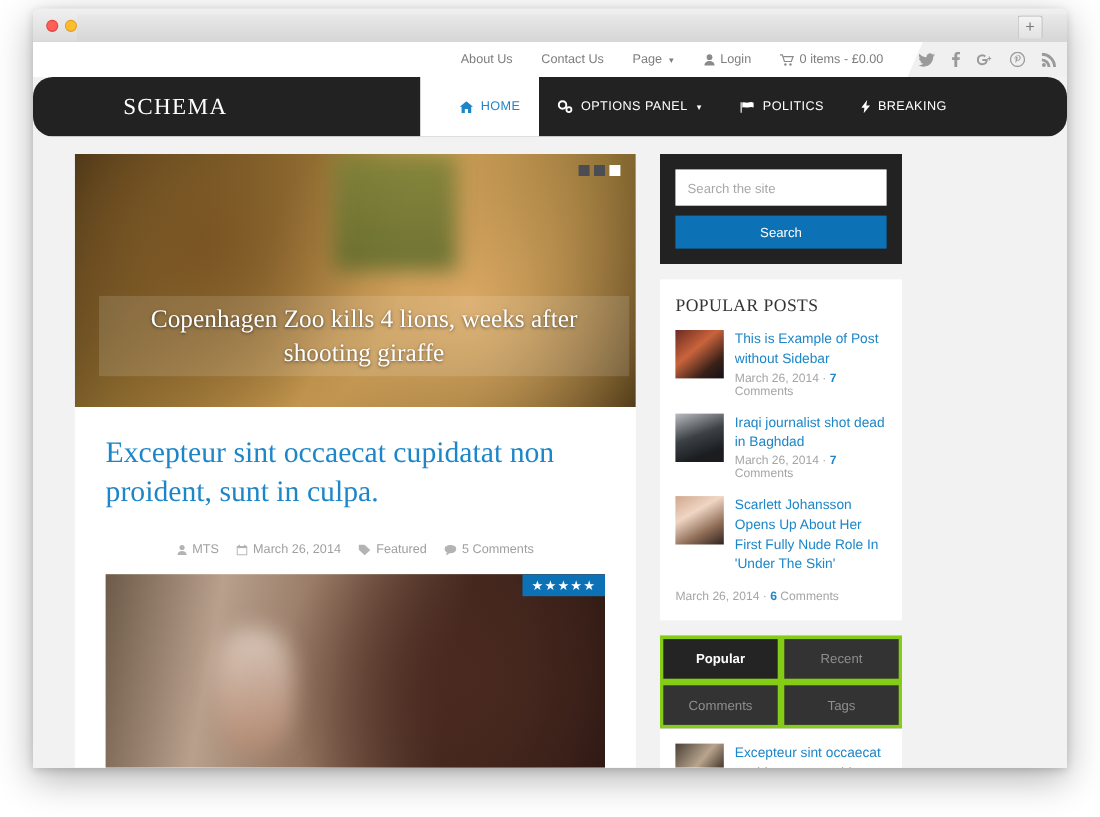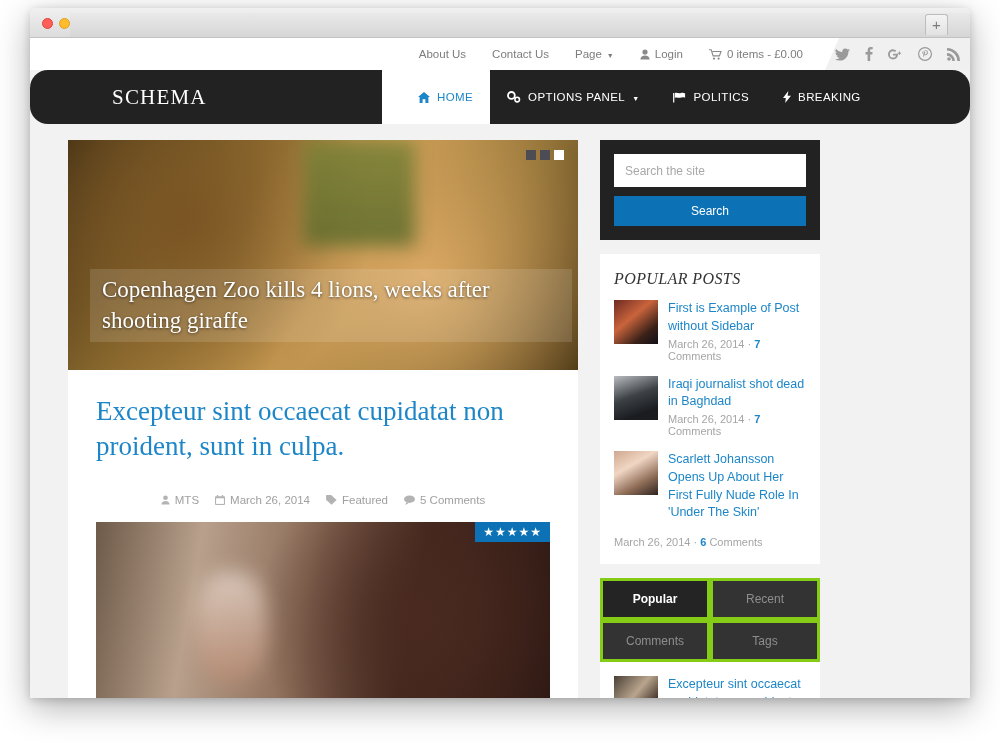--- a/index.html
+++ b/index.html
@@ -109,21 +109,21 @@
     background: linear-gradient(180deg, #7b8238, #5d6b2c);
     filter: blur(9px); opacity: .85;
   }
   .slider-dots { position: absolute; right: 14px; top: 10px; display: flex; gap: 4px; }
   .dot { width: 10px; height: 10px; background: #4c4c55; }
   .dot.on { background: #ffffff; }
   .slider-caption {
     position: absolute; left: 22px; right: 6px; bottom: 28px;
     background: rgba(255,255,255,.13);
     padding: 6px 12px;
-    text-align: left;
+    text-align: center;
     color: #fff;
     font-family: "Liberation Serif", serif;
     font-size: 23px; line-height: 1.32;
     text-shadow: 0 1px 3px rgba(0,0,0,.55);
   }
 
   
   .article { background: #fff; padding: 24px 28px 0 28px; }
   .article h2 {
     color: #1d86c8; font-family: "Liberation Serif", serif;
@@ -160,21 +160,21 @@
   }
   .w-search input::placeholder { color: #a8a8a8; }
   .w-search button {
     width: 100%; height: 30px; margin-top: 9px; border: none;
     background: #0c72b5; color: #fff; font-size: 12px; cursor: pointer;
     font-family: "Liberation Sans", sans-serif;
   }
   .widget { background: #fff; margin-top: 14px; padding: 16px 14px; }
   .widget h3 {
     font-family: "Liberation Serif", serif; font-weight: normal;
-    font-size: 16px; color: #333; letter-spacing: .4px; margin-bottom: 12px; font-style: italic;
+    font-size: 16px; color: #333; letter-spacing: .4px; margin-bottom: 12px;
   }
   .ppost { display: flex; gap: 10px; margin-bottom: 14px; }
   .ppost:last-child { margin-bottom: 0; }
   .pthumb { width: 44px; height: 44px; flex: 0 0 44px; }
   .pt1 { background: linear-gradient(140deg,#6d2a22,#c9643c 40%,#3a2118 75%,#121018); }
   .pt2 { background: linear-gradient(160deg,#b9bcc0,#3c4146 45%,#1a1c1f 80%); }
   .pt3 { background: linear-gradient(150deg,#cfa78d,#f0d6c4 35%,#8d6b55 70%,#2d2320); }
   .pt4 { background: linear-gradient(130deg,#4a4036,#b9a58e 45%,#3a2b22 80%); }
   .pbody { flex: 1; }
   .pbody a {
@@ -365,21 +365,21 @@
           <input type="text" placeholder="Search the site" style="">
           <button>Search</button>
         </div>
 
         <div class="widget">
           <h3>POPULAR POSTS</h3>
 
           <div class="ppost">
             <div class="pthumb pt1"></div>
             <div class="pbody">
-              <a href="#">First is Example of Post without Sidebar</a>
+              <a href="#">This is Example of Post without Sidebar</a>
               <div class="pdate">
                 <span>March 26, 2014</span>
                 <span>·</span>
                 <b>7</b>
                 <span>Comments</span>
               </div>
             </div>
           </div>
 
           <div class="ppost">

